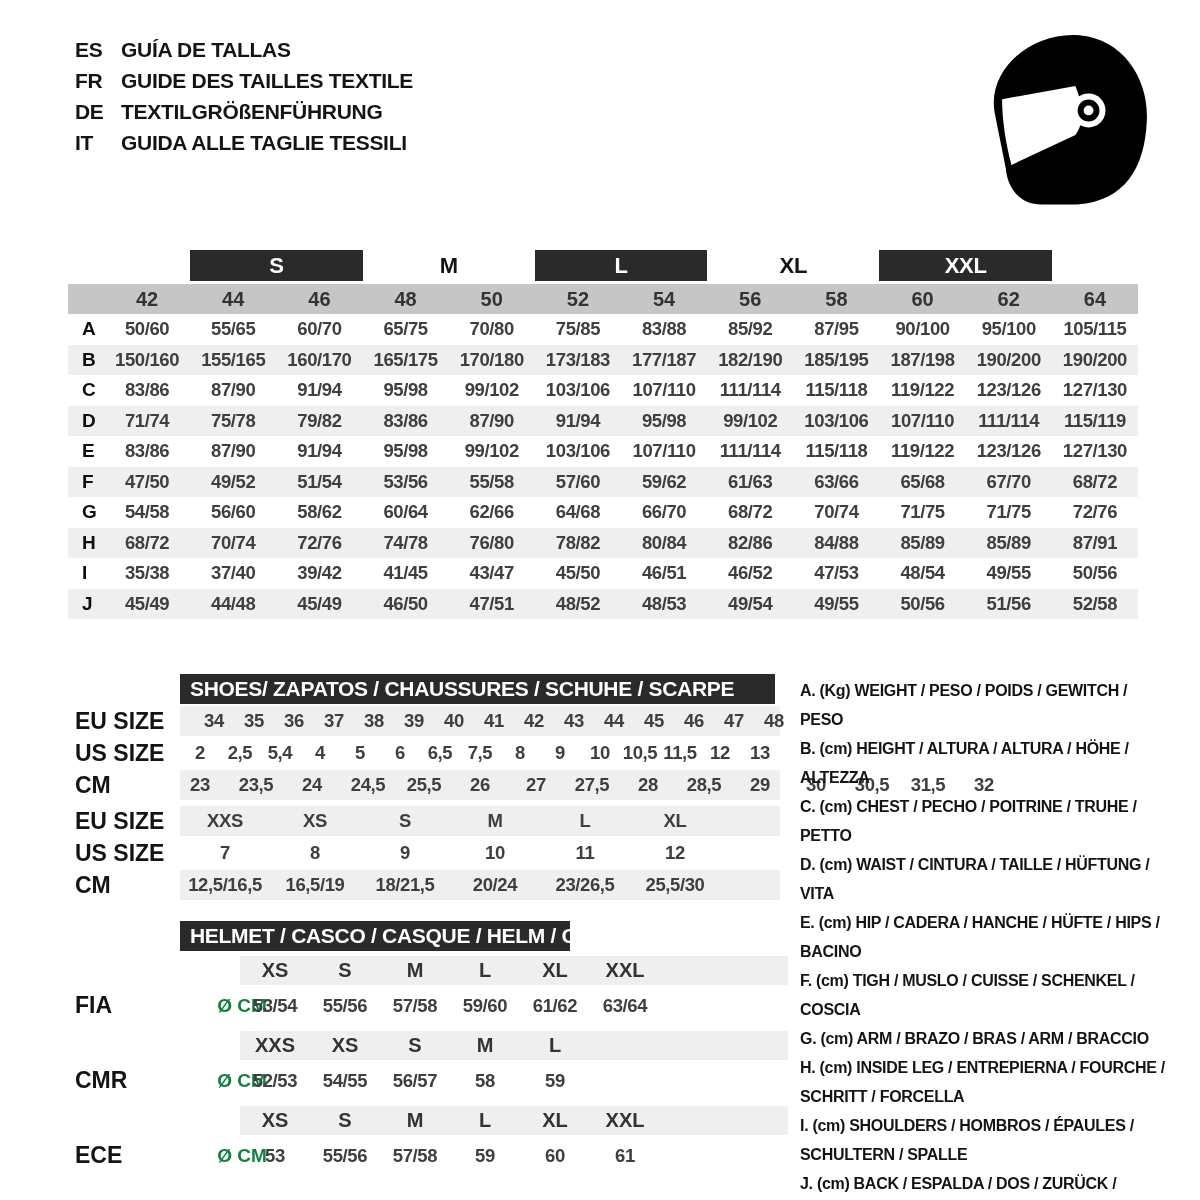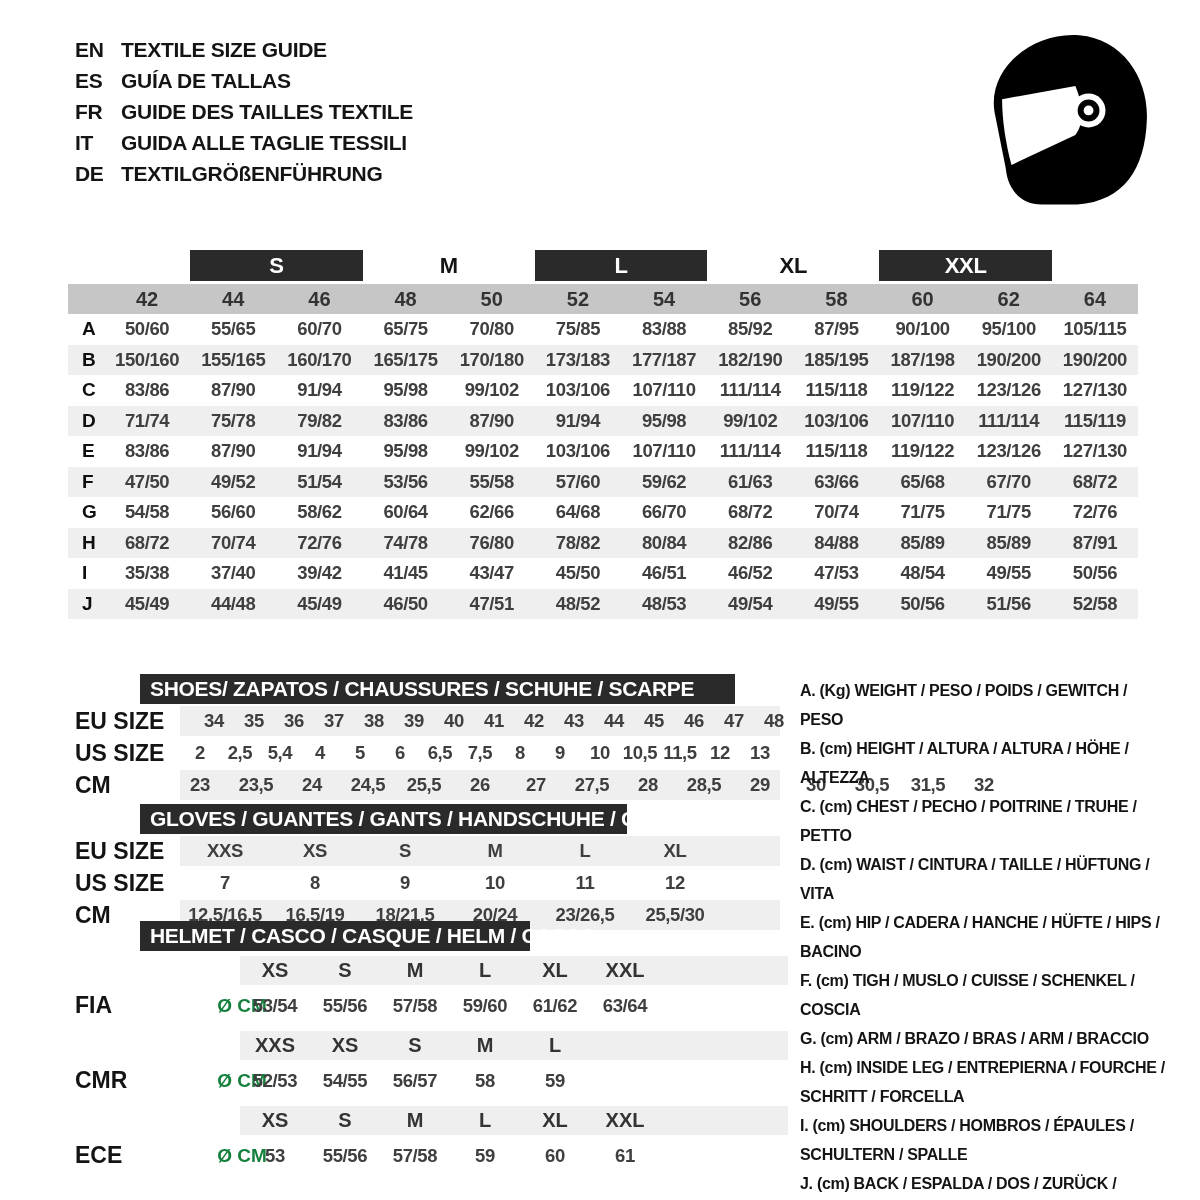--- a/index.html
+++ b/index.html
@@ -28,21 +28,21 @@
               font-weight:700; font-size:20px; color:#333333; }
   .m-row { height:30.5px; }
   .m-row.alt { background:#efefef; }
   .rlab { display:flex; align-items:center; padding-left:14px; font-weight:700;
           font-size:19px; color:#0f0f0f; }
   .m-cell { display:flex; align-items:center; justify-content:center; font-weight:700;
             font-size:18.5px; color:#3f3f3f; letter-spacing:-0.4px; white-space:nowrap; }
 
   
   .section { position:absolute; left:68px; width:1072px; }
-  .sec-bar { margin-left:72px; height:30px; background:#2a2a2a; color:#ffffff;
+  .sec-bar { margin-left:112px; height:30px; background:#2a2a2a; color:#ffffff;
              display:flex; align-items:center; padding-left:10px; font-weight:700;
              font-size:21px; letter-spacing:-0.3px; white-space:nowrap; }
   .sec-row { position:relative; height:30px; margin-top:2px; }
   .sec-label { position:absolute; left:7px; top:0; height:100%; display:flex;
                align-items:center; font-weight:700; font-size:23px; color:#141414; }
   .sec-band { position:absolute; left:112px; top:0; width:600px; height:100%; }
   .sec-band.gray { background:#efefef; }
   .sec-values { position:absolute; left:112px; top:0; height:100%; display:grid; }
   .sec-cell { display:flex; align-items:center; justify-content:center; font-weight:700;
               font-size:18.5px; color:#3f3f3f; letter-spacing:-0.4px; white-space:nowrap; }
@@ -62,38 +62,34 @@
   .legend { position:absolute; left:800px; top:676px; width:368px; font-weight:700;
             font-size:16px; line-height:29px; color:#141414; letter-spacing:-0.3px; }
 </style>
 </head>
 <body>
 
 <div class="canvas">
 
   <div class="langs">
       <div class="lang-row">
-        <div class="lang-code">EN</div>
-        <div class="lang-label">TEXTILE SIZE GUIDE</div>
-      </div>
-      <div class="lang-row">
         <div class="lang-code">ES</div>
         <div class="lang-label">GUÍA DE TALLAS</div>
       </div>
       <div class="lang-row">
         <div class="lang-code">FR</div>
         <div class="lang-label">GUIDE DES TAILLES TEXTILE</div>
       </div>
       <div class="lang-row">
+        <div class="lang-code">DE</div>
+        <div class="lang-label">TEXTILGRÖßENFÜHRUNG</div>
+      </div>
+      <div class="lang-row">
         <div class="lang-code">IT</div>
         <div class="lang-label">GUIDA ALLE TAGLIE TESSILI</div>
-      </div>
-      <div class="lang-row">
-        <div class="lang-code">DE</div>
-        <div class="lang-label">TEXTILGRÖßENFÜHRUNG</div>
       </div>
     </div>
 
   <svg class="helmet-logo" viewBox="0 0 100 100" aria-hidden="true">
     <path d="M57 6 C81 8 94 30 93 51 C92 77 81 94 56 96 L37 96 C26 96 19 88 18 77 L12 47 C8 23 33 4 57 6 Z" fill="#000000"></path>
     <path d="M16 40 L55 33 C59 43 60 52 55 59 L21 75 C18 64 16 51 16 40 Z" fill="#ffffff"></path>
     <circle cx="62" cy="46" r="9" fill="#ffffff"></circle>
     <circle cx="62" cy="46" r="5.8" fill="#000000"></circle>
     <circle cx="62" cy="46" r="2.6" fill="#ffffff"></circle>
   </svg>
@@ -341,21 +337,20 @@
             <div class="sec-cell">30</div>
             <div class="sec-cell">30,5</div>
             <div class="sec-cell">31,5</div>
             <div class="sec-cell">32</div>
           </div>
         </div>
       </div>
   </div>
 
   <div class="section" style="top:804px;">
-    <div class="sec-bar" style="width:487px;">GLOVES / GUANTES / GANTS / HANDSCHUHE / GUANTI</div>
     <div>
         <div class="sec-row">
           <div class="sec-label">EU SIZE</div>
           <div class="sec-band gray"></div>
           <div class="sec-values" style="grid-template-columns: repeat(6, 90px);">
             <div class="sec-cell">XXS</div>
             <div class="sec-cell">XS</div>
             <div class="sec-cell">S</div>
             <div class="sec-cell">M</div>
             <div class="sec-cell">L</div>

